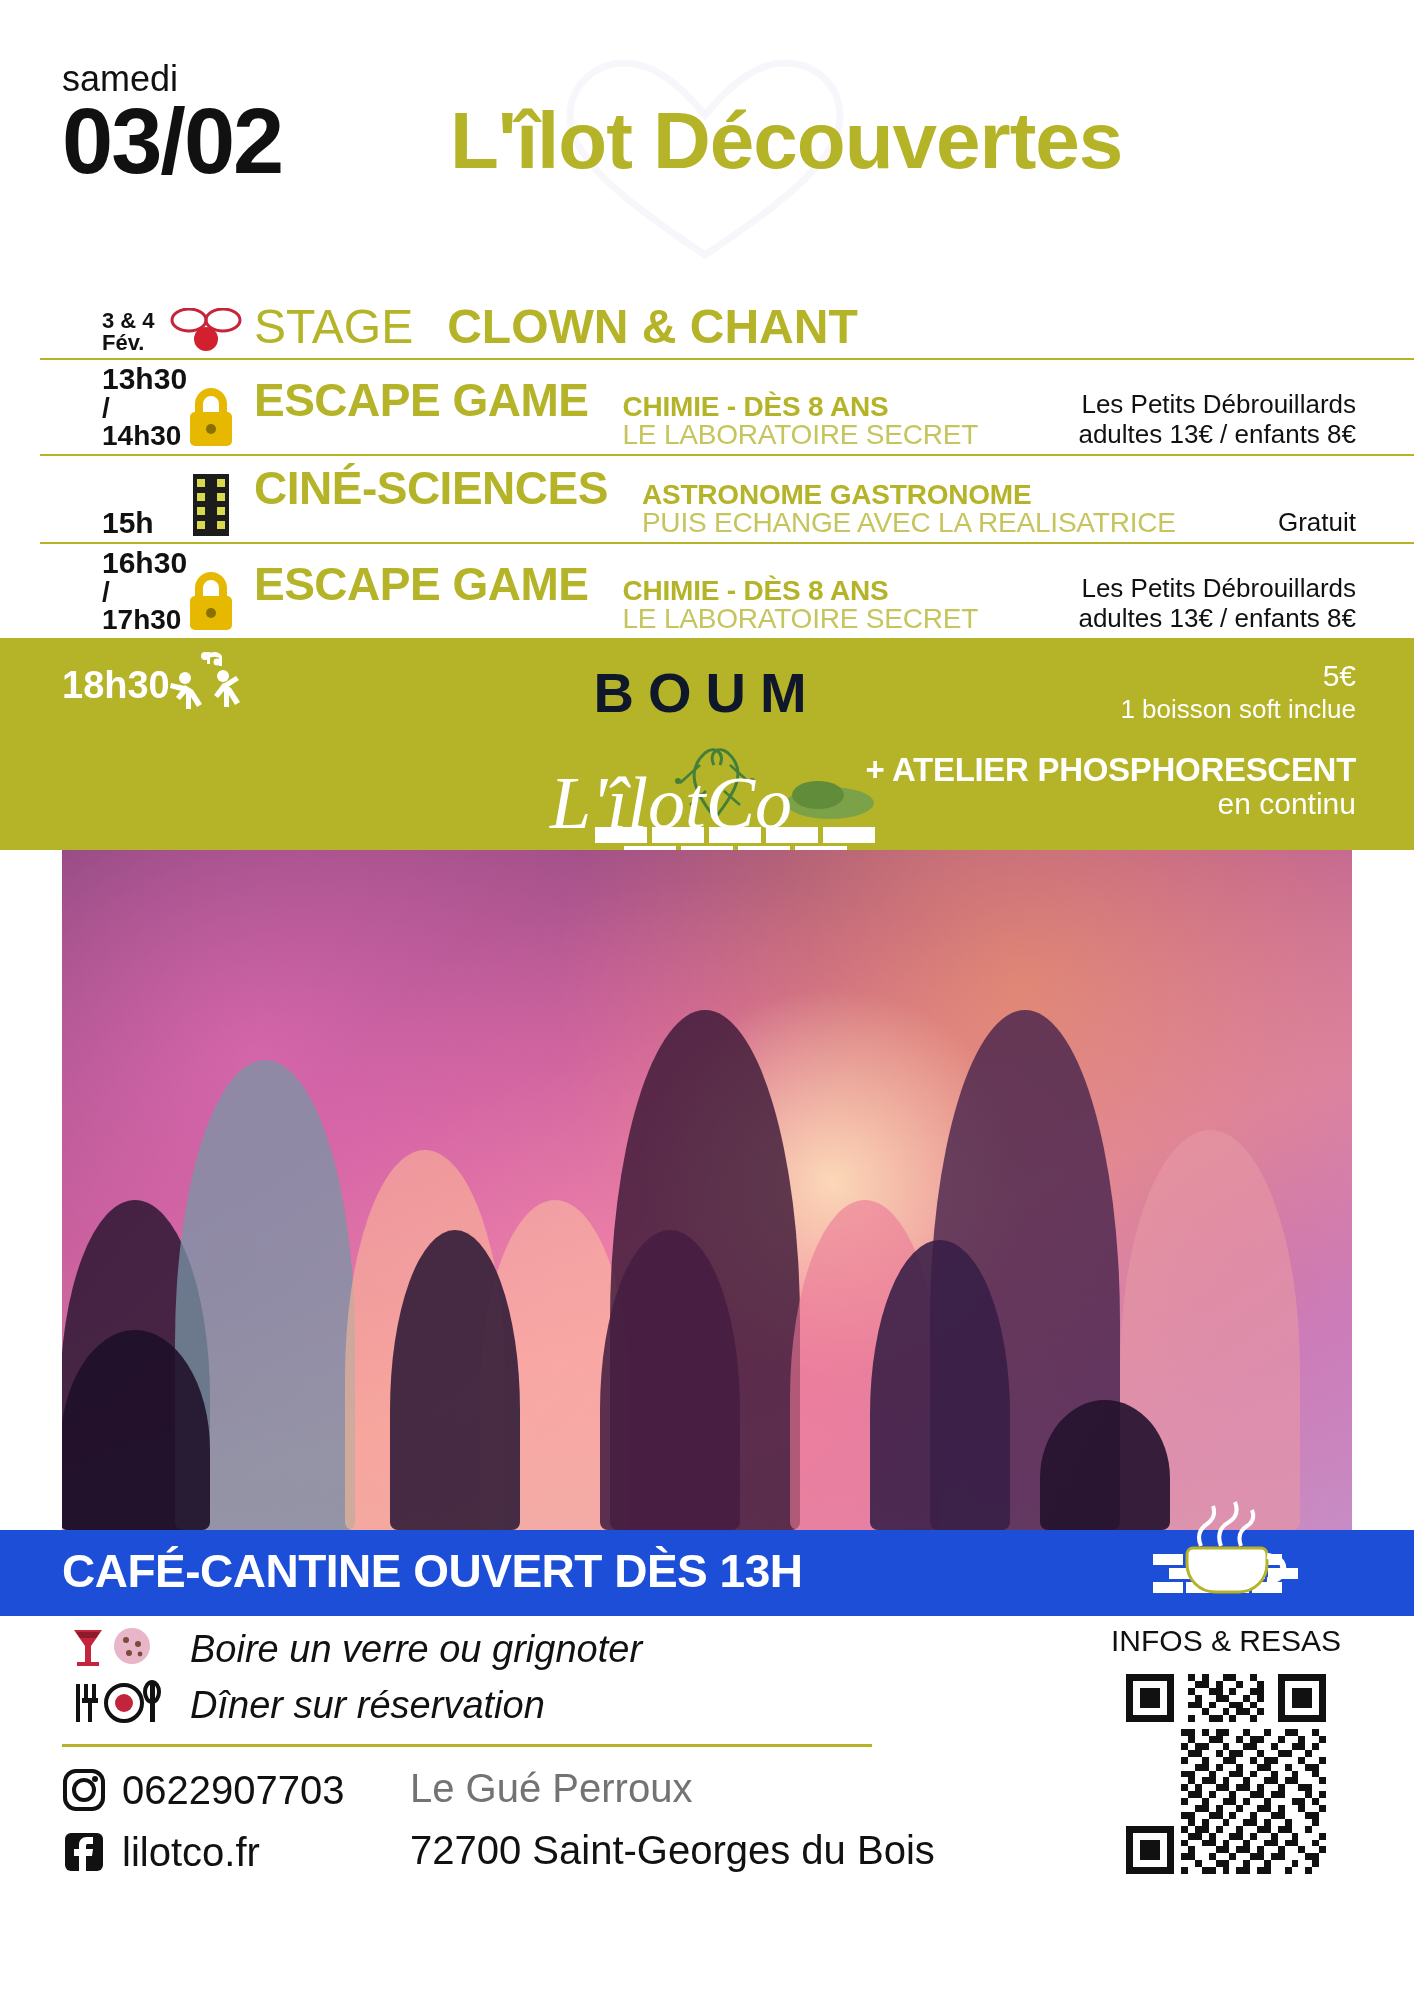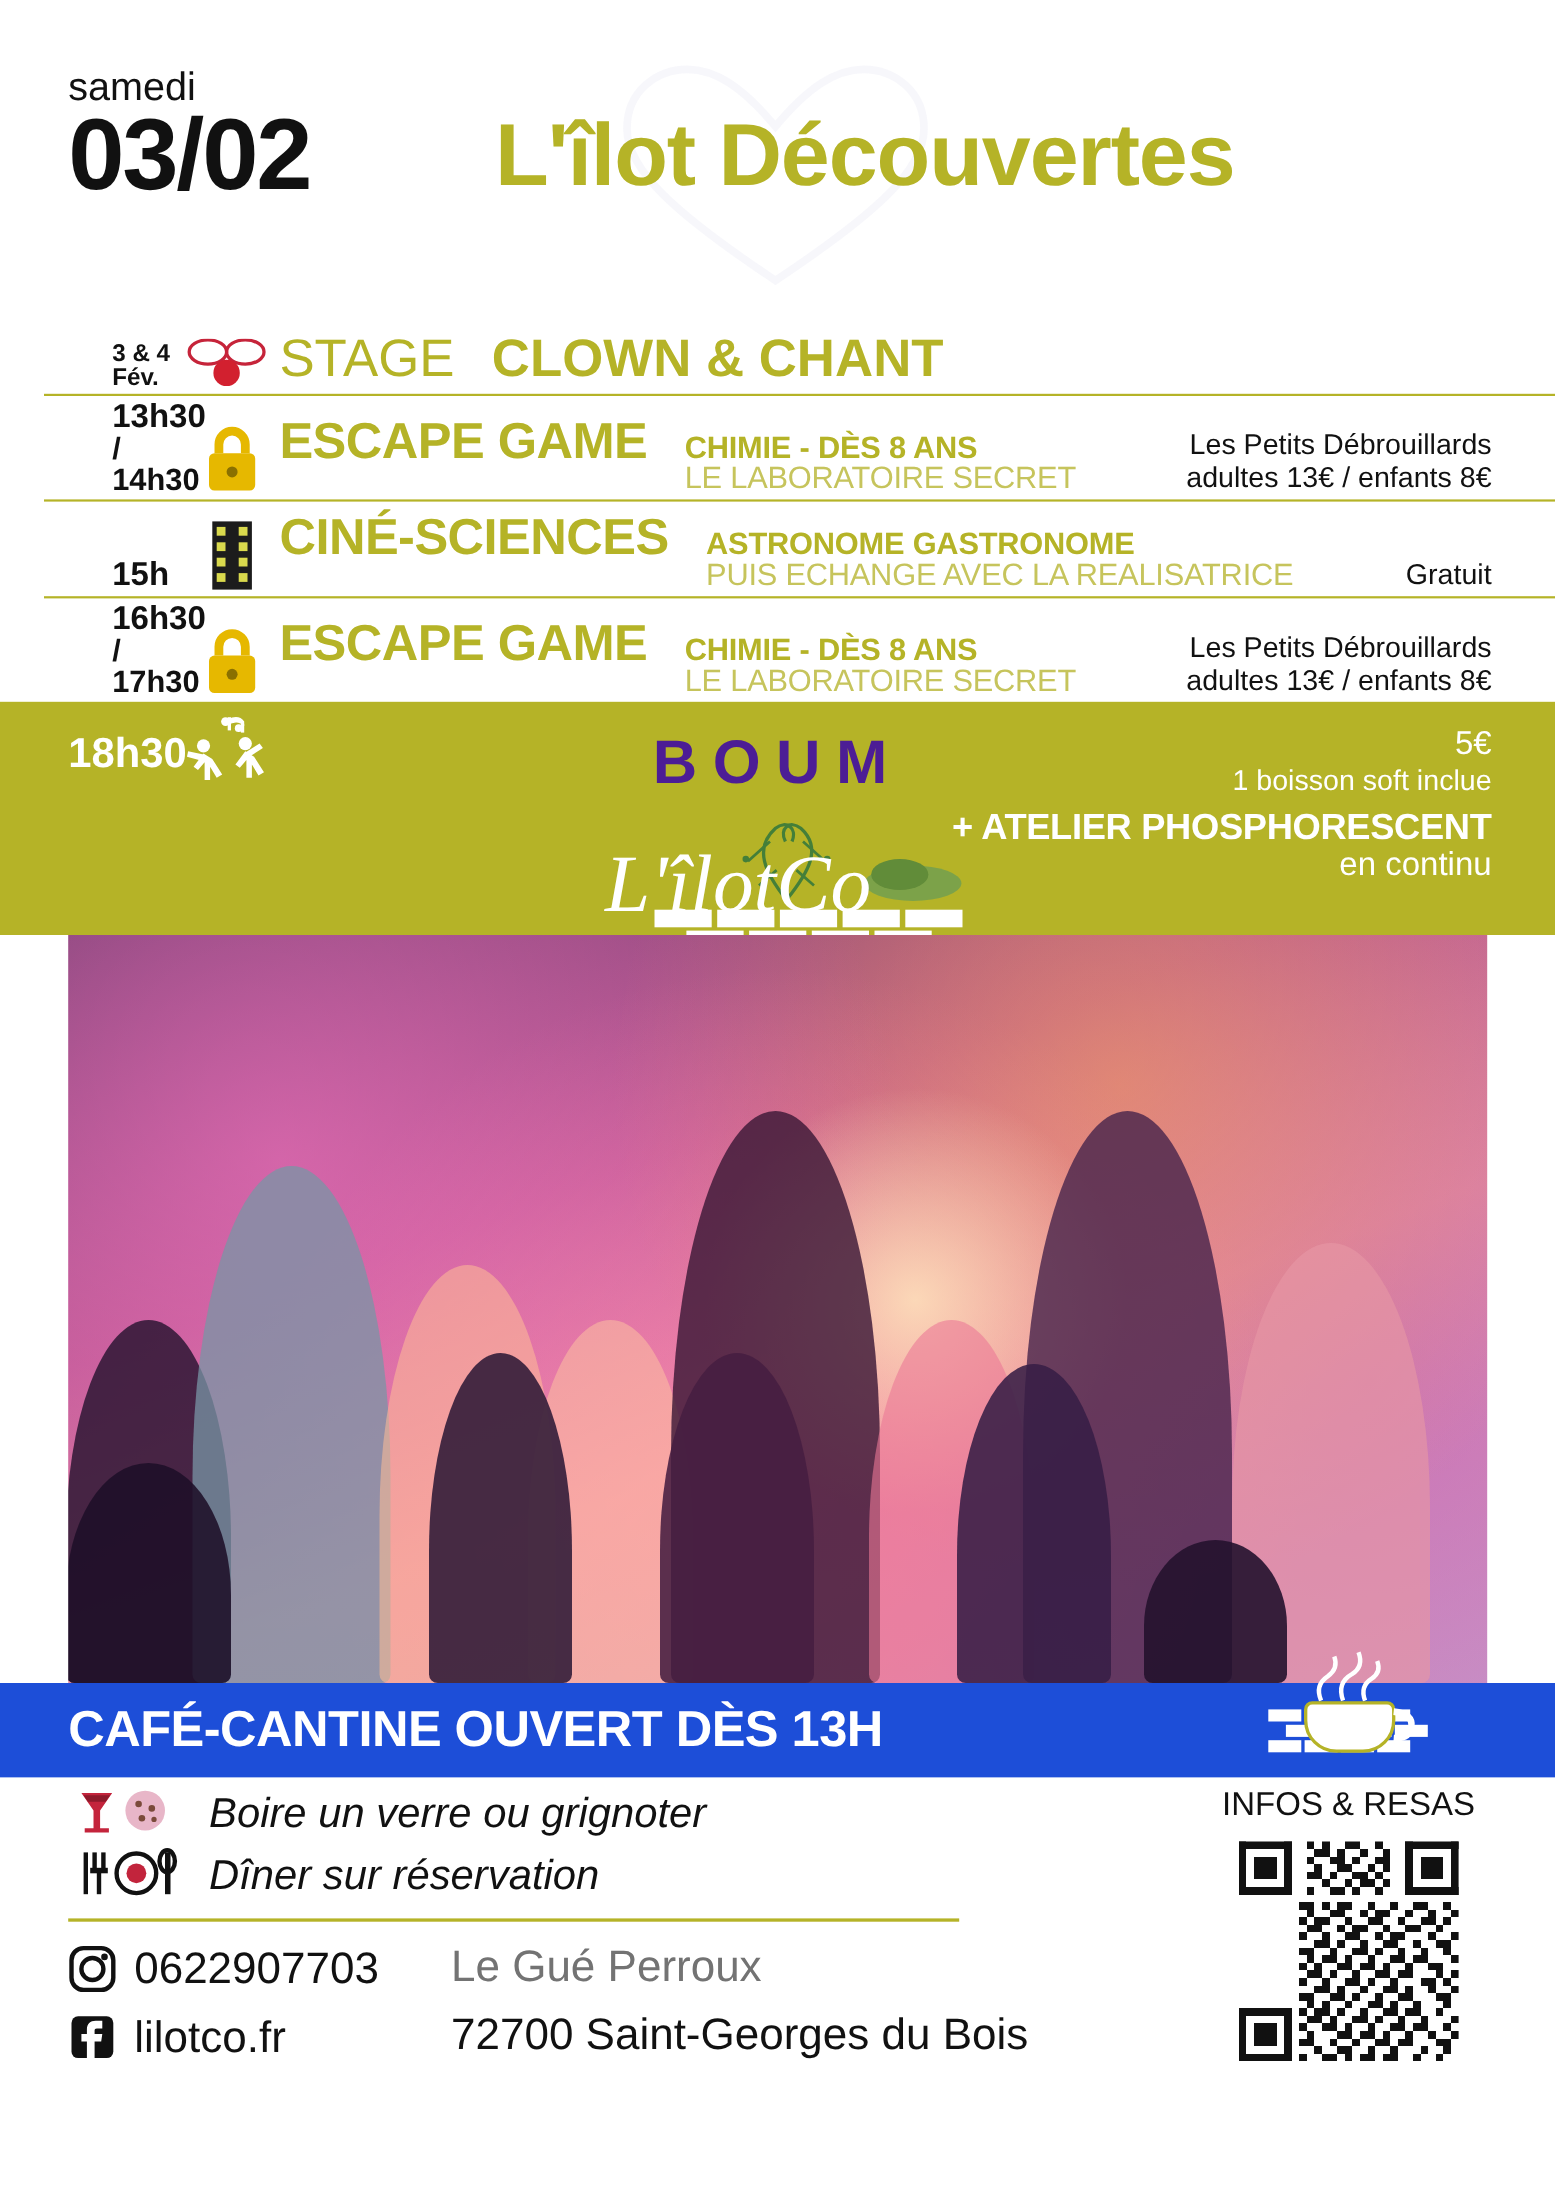--- a/index.html
+++ b/index.html
@@ -69,29 +69,29 @@
   .boum {
     position: relative; background: #b5b327; height: 212px; width: 100%;
     color: #fff;
   }
   .boum .time {
     position: absolute; left: 62px; top: 26px; font-size: 38px; font-weight: 700; color: #fff;
   }
   .boum .dancer { position: absolute; left: 165px; top: 10px; width: 90px; height: 70px; }
   .boum .boum-title {
     position: absolute; left: 0; right: 0; top: 22px; text-align: center;
-    font-size: 56px; font-weight: 700; letter-spacing: 14px; color: #4c1d95;
+    font-size: 56px; font-weight: 700; letter-spacing: 14px; color: #0f172a;
   }
   .boum .price {
     position: absolute; right: 58px; top: 20px; text-align: right;
     font-size: 26px; color: #fff; line-height: 1.2;
   }
   .boum .price .big { font-size: 30px; display: block; }
   .boum .atelier {
-    position: absolute; right: 58px; top: 97px; text-align: right; line-height: 1.05;
+    position: absolute; right: 58px; top: 115px; text-align: right; line-height: 1.05;
   }
   .boum .atelier .a1 { font-size: 33px; font-weight: 700; color: #fff; letter-spacing: -.3px; }
   .boum .atelier .a2 { font-size: 30px; font-weight: 400; color: #fff; }
   .logo-wrap {
     position: absolute; left: 500px; top: 85px; width: 430px; height: 140px;
   }
 
   
   .photo { position: relative; width: 100%; height: 680px; overflow: hidden; }
   .photo .bg {

